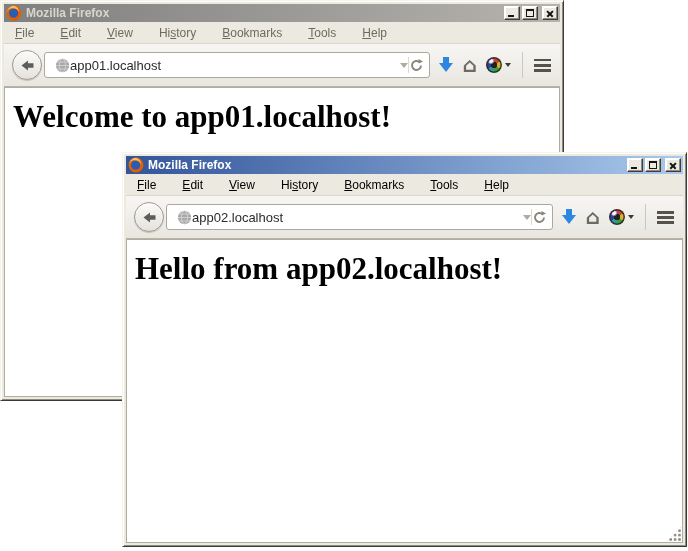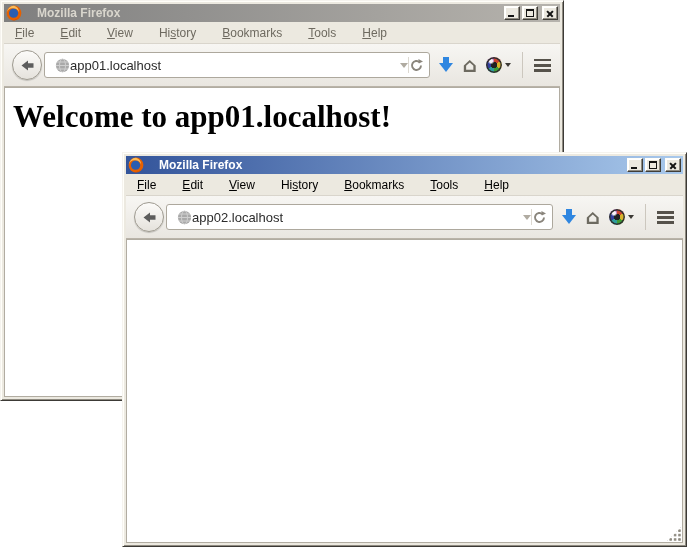--- a/index.html
+++ b/index.html
@@ -10,21 +10,21 @@
   
   .win{
     position:absolute;box-sizing:border-box;display:flex;flex-direction:column;
     background:#ECE9E0;padding:3px;
     border:1px solid;border-color:#f5f3ee #3c3a36 #3c3a36 #f5f3ee;
     box-shadow:inset 1px 1px 0 #fffef9, inset -1px -1px 0 #8f8b81;
   }
   .win1{left:0;top:0;width:564px;height:401px;z-index:1;}
   .win2{left:122px;top:152px;width:565px;height:395px;z-index:2;}
 
-  .titlebar{flex:0 0 18px;display:flex;align-items:center;gap:15px;padding:0 2px;}
+  .titlebar{flex:0 0 18px;display:flex;align-items:center;gap:4px;padding:0 2px;}
   .win.active   .titlebar{background:linear-gradient(to right,#33549a,#a9c9ec);}
   .win.inactive .titlebar{background:linear-gradient(to right,#7f7f7f,#b6b3ad);}
   .wtitle{font-size:12px;font-weight:bold;color:#fff;white-space:nowrap;}
   .win.inactive .wtitle{color:#d9d6cd;}
   .fficon{width:16px;height:16px;flex:0 0 auto;display:block;}
 
   .controls{margin-left:auto;display:flex;gap:2px;align-items:center;}
   .ctrl{
     width:16px;height:14px;background:#ECE9E0;position:relative;box-sizing:border-box;
     border:1px solid;border-color:#fffef9 #403e39 #403e39 #fffef9;
@@ -228,15 +228,16 @@
     <span class="home">⌂</span>
     <span class="wheelwrap">
       <span class="wheel"></span>
       <span class="minitri"></span>
     </span>
     <span class="sep"></span>
     <span class="burger"></span>
   </div>
 
   <div class="content">
+    <h1>Hello from app02.localhost!</h1>
     <span class="grip"></span>
   </div>
 </div>
 
 </body></html>

